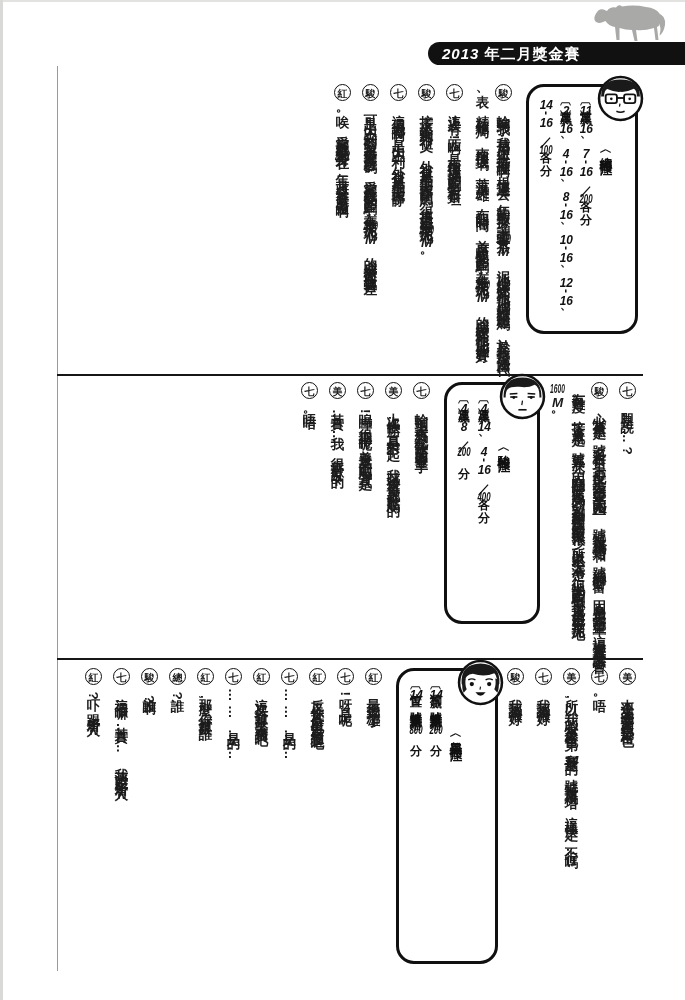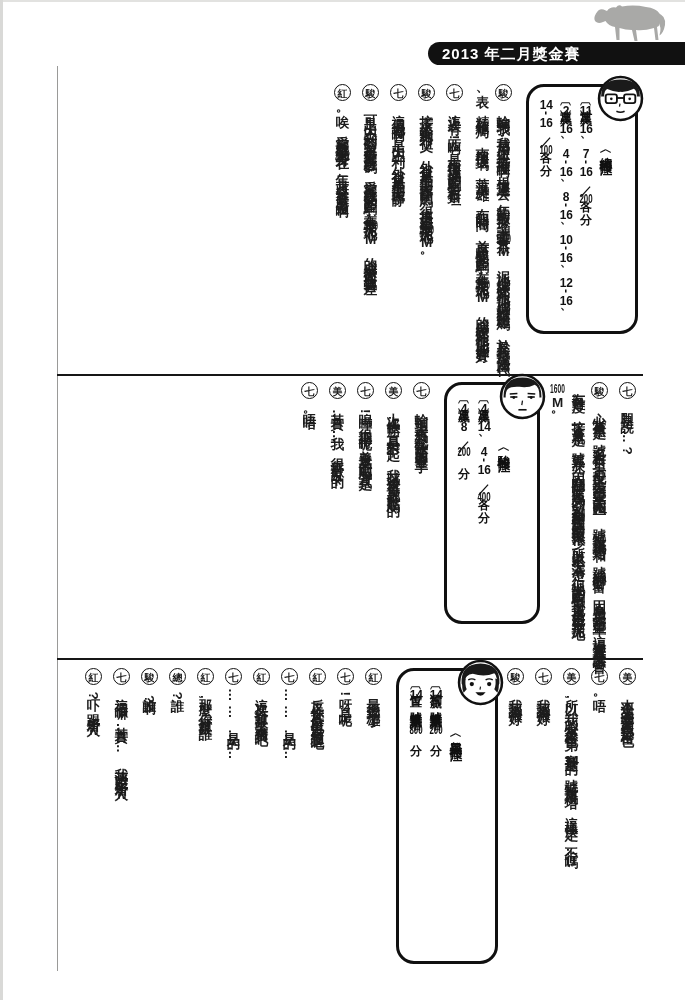--- a/index.html
+++ b/index.html
@@ -21,21 +21,21 @@
          justify-content:flex-start;align-items:flex-start;}
   .s1{top:84px;width:578px;height:288px;}
   .s2{top:382px;width:578px;height:272px;}
   .s3{top:668px;width:578px;height:312px;}
   .dlg{writing-mode:vertical-rl;text-orientation:mixed;height:100%;flex:0 0 auto;
        font-size:13.5px;font-weight:bold;color:#1c1c1c;line-height:21px;letter-spacing:3.5px;
        margin-left:7px;}
   .badge{display:inline-block;width:15px;height:15px;border:1.5px solid #111;border-radius:50%;
        font-size:10px;line-height:15px;text-align:center;letter-spacing:0;margin-bottom:3px;
        text-combine-upright:all;}
-  .tcy{text-combine-upright:all;}
+  .tcy{text-combine-upright:all;font-style:italic;}
   
   .betbox{position:relative;flex:0 0 auto;border:3.5px solid #101010;border-radius:18px;
        background:#fff;box-sizing:border-box;margin-left:12px;padding:12px 9px 8px 7px;}
   .bb1{width:112px;height:250px;}
   .bb2{width:96px;height:242px;}
   .bb3{width:102px;height:296px;}
   .betbox-inner{writing-mode:vertical-rl;text-orientation:mixed;height:100%;
        font-size:12px;font-weight:bold;color:#111;line-height:20px;letter-spacing:1.5px;}
   .betbox-inner p{margin:0;}
   .bet-title{text-indent:46px;font-size:12.5px;}

